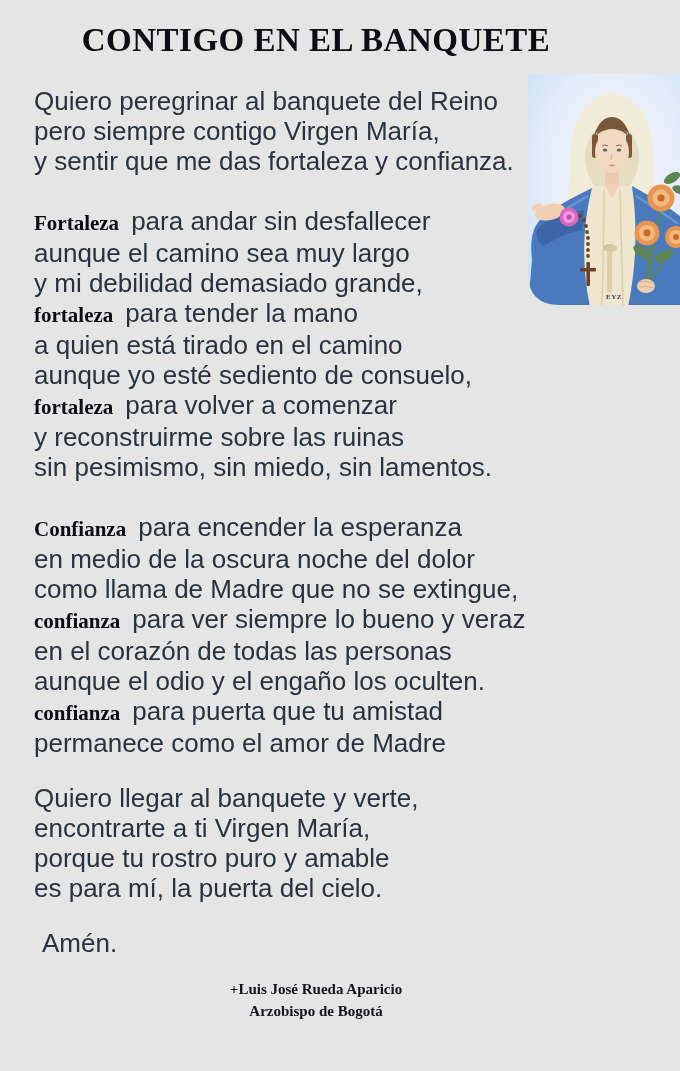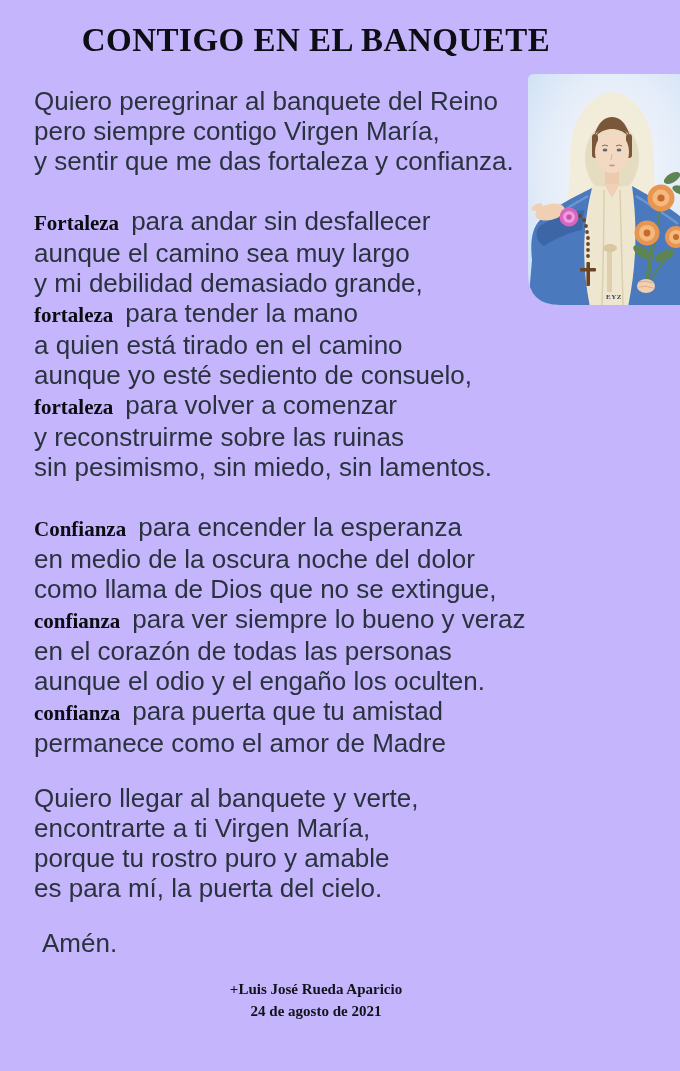--- a/index.html
+++ b/index.html
@@ -1,19 +1,19 @@
 <!DOCTYPE html>
 <html><head>
 <meta charset="utf-8">
 <style>
   html,body{margin:0;padding:0;background:#9db7d6;}
   .page{
     position:relative;
     width:680px;height:1071px;
-    background:#c4b5fd;
+    background:#e5e5e5;
     overflow:hidden;
     font-family:"Liberation Sans","DejaVu Sans",sans-serif;
   }
   .title{
     position:absolute;top:22px;left:0;width:632px;margin:0;
     text-align:center;
     font-family:"Liberation Serif","DejaVu Serif",serif;
     font-weight:700;font-size:33px;letter-spacing:.5px;
     color:#0c0e13;
   }
@@ -162,36 +162,36 @@
       <div class="line">a quien está tirado en el camino</div>
       <div class="line">aunque yo esté sediento de consuelo,</div>
       <div class="line"><span class="lead">fortaleza</span><span>para volver a comenzar</span></div>
       <div class="line">y reconstruirme sobre las ruinas</div>
       <div class="line">sin pesimismo, sin miedo, sin lamentos.</div>
     </div>
 
     <div class="stanza tight">
       <div class="line"><span class="lead">Confianza</span><span>para encender la esperanza</span></div>
       <div class="line">en medio de la oscura noche del dolor</div>
-      <div class="line">como llama de Dios que no se extingue,</div>
+      <div class="line">como llama de Madre que no se extingue,</div>
       <div class="line"><span class="lead">confianza</span><span>para ver siempre lo bueno y veraz</span></div>
       <div class="line">en el corazón de todas las personas</div>
       <div class="line">aunque el odio y el engaño los oculten.</div>
       <div class="line"><span class="lead">confianza</span><span>para puerta que tu amistad</span></div>
       <div class="line">permanece como el amor de Madre</div>
     </div>
 
     <div class="stanza tight">
       <div class="line">Quiero llegar al banquete y verte,</div>
       <div class="line">encontrarte a ti Virgen María,</div>
       <div class="line">porque tu rostro puro y amable</div>
       <div class="line">es para mí, la puerta del cielo.</div>
     </div>
 
     <div class="amen line">Amén.</div>
   </div>
 
   <div class="signature">
     <div>+Luis José Rueda Aparicio</div>
-    <div>24 de agosto de 2021</div>
+    <div>Arzobispo de Bogotá</div>
   </div>
 
 </div>
 
 </body></html>

